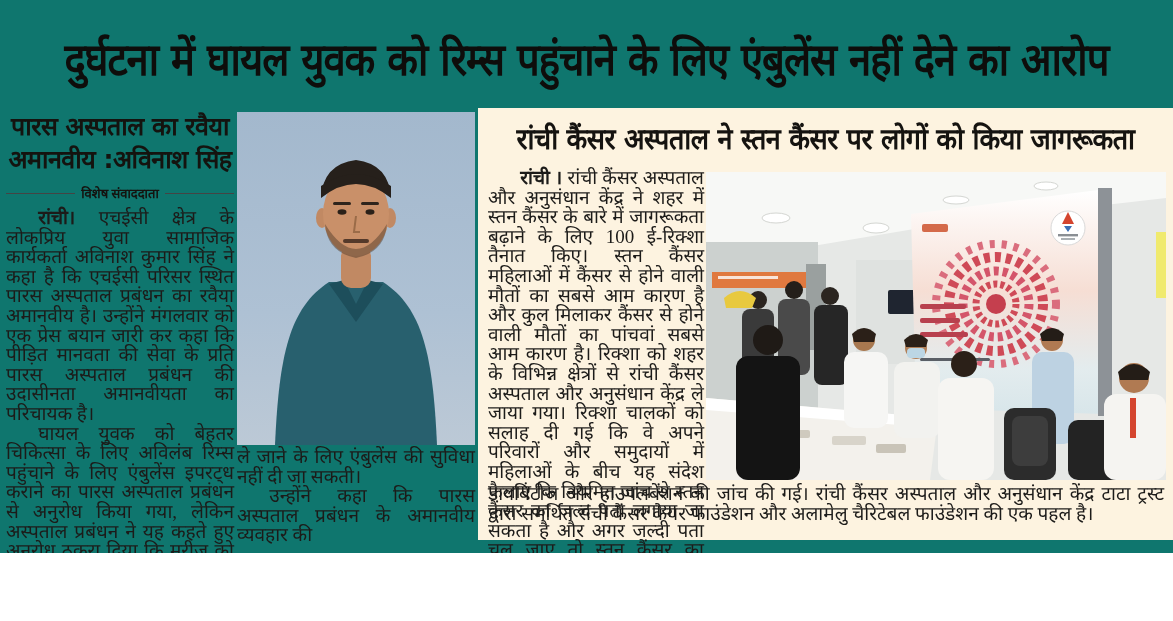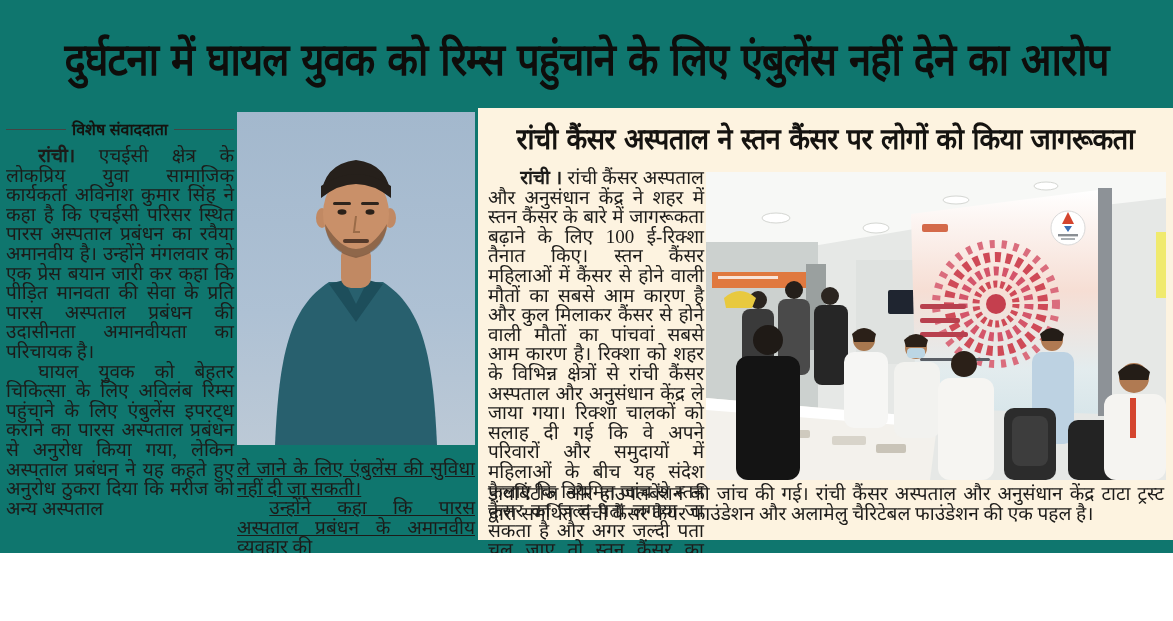--- a/index.html
+++ b/index.html
@@ -18,32 +18,32 @@
   
   .left-col{position:absolute;left:6px;top:110px;width:228px;}
   .left-heading{
     font-family:"DejaVu Sans","Liberation Sans",sans-serif;
     font-size:25px;font-weight:800;color:#14130f;text-align:center;
     line-height:33px;white-space:nowrap;letter-spacing:-0.5px;
   }
   .byline-row{display:flex;align-items:center;gap:6px;margin:8px 0 6px 0;}
   .byline-row .rule{flex:1;border-top:1.5px solid #444;height:0;}
   .byline-text{
-    font-family:Liberation Sans, sans-serif;
-    font-size:16px;font-weight:700;color:#14130f;white-space:nowrap;
+    font-family:Liberation Serif, serif;
+    font-size:13px;font-weight:700;color:#14130f;white-space:nowrap;
   }
   .body-text{
     font-size:19px;line-height:19.6px;text-align:justify;color:#1c1b19;margin:0;
   }
   .indent{text-indent:1.7em;}
   .dateline{font-weight:700;}
   
   .mid-col{position:absolute;left:237px;top:112px;width:238px;}
   .portrait{width:238px;height:333px;display:block;}
-  .mid-text{margin-top:14px;text-decoration:underline;}
+  .mid-text{margin-top:2px;}
   
   .right-panel{
     position:absolute;left:478px;top:108px;width:695px;height:432px;
     background:#fdf3e0;
   }
   .right-headline{
     position:absolute;left:8px;top:8px;width:679px;
     font-family:"DejaVu Sans","Liberation Sans",sans-serif;
     font-size:27px;font-weight:800;color:#151310;letter-spacing:-0.5px;
     text-align:center;white-space:nowrap;line-height:44px;
@@ -63,20 +63,24 @@
   }
 </style>
 </head>
 <body>
 
 <div class="sheet">
 
   <div class="main-headline">दुर्घटना में घायल युवक को रिम्स पहुंचाने के लिए एंबुलेंस नहीं देने का आरोप</div>
 
   <div class="left-col">
+    <div class="left-heading">
+      <div>पारस अस्पताल का रवैया</div>
+      <div>अमानवीय  :अविनाश सिंह</div>
+    </div>
     <div class="byline-row">
       <span class="rule"></span>
       <span class="byline-text">विशेष संवाददाता</span>
       <span class="rule"></span>
     </div>
     <p class="body-text indent"><span class="dateline">रांची।</span><span> एचईसी क्षेत्र के लोकप्रिय युवा सामाजिक कार्यकर्ता अविनाश कुमार सिंह ने कहा है कि एचईसी परिसर स्थित पारस अस्पताल प्रबंधन का रवैया अमानवीय है। उन्होंने मंगलवार को एक प्रेस बयान जारी कर कहा कि पीड़ित मानवता की सेवा के प्रति पारस अस्पताल प्रबंधन की उदासीनता अमानवीयता का परिचायक है।</span></p>
     <p class="body-text indent">घायल युवक को बेहतर चिकित्सा के लिए अविलंब रिम्स पहुंचाने के लिए एंबुलेंस इपरट्ध कराने का पारस अस्पताल प्रबंधन से अनुरोध किया गया, लेकिन अस्पताल प्रबंधन ने यह कहते हुए अनुरोध ठुकरा दिया कि मरीज को अन्य अस्पताल</p>
   </div>
 
   <div class="mid-col">

